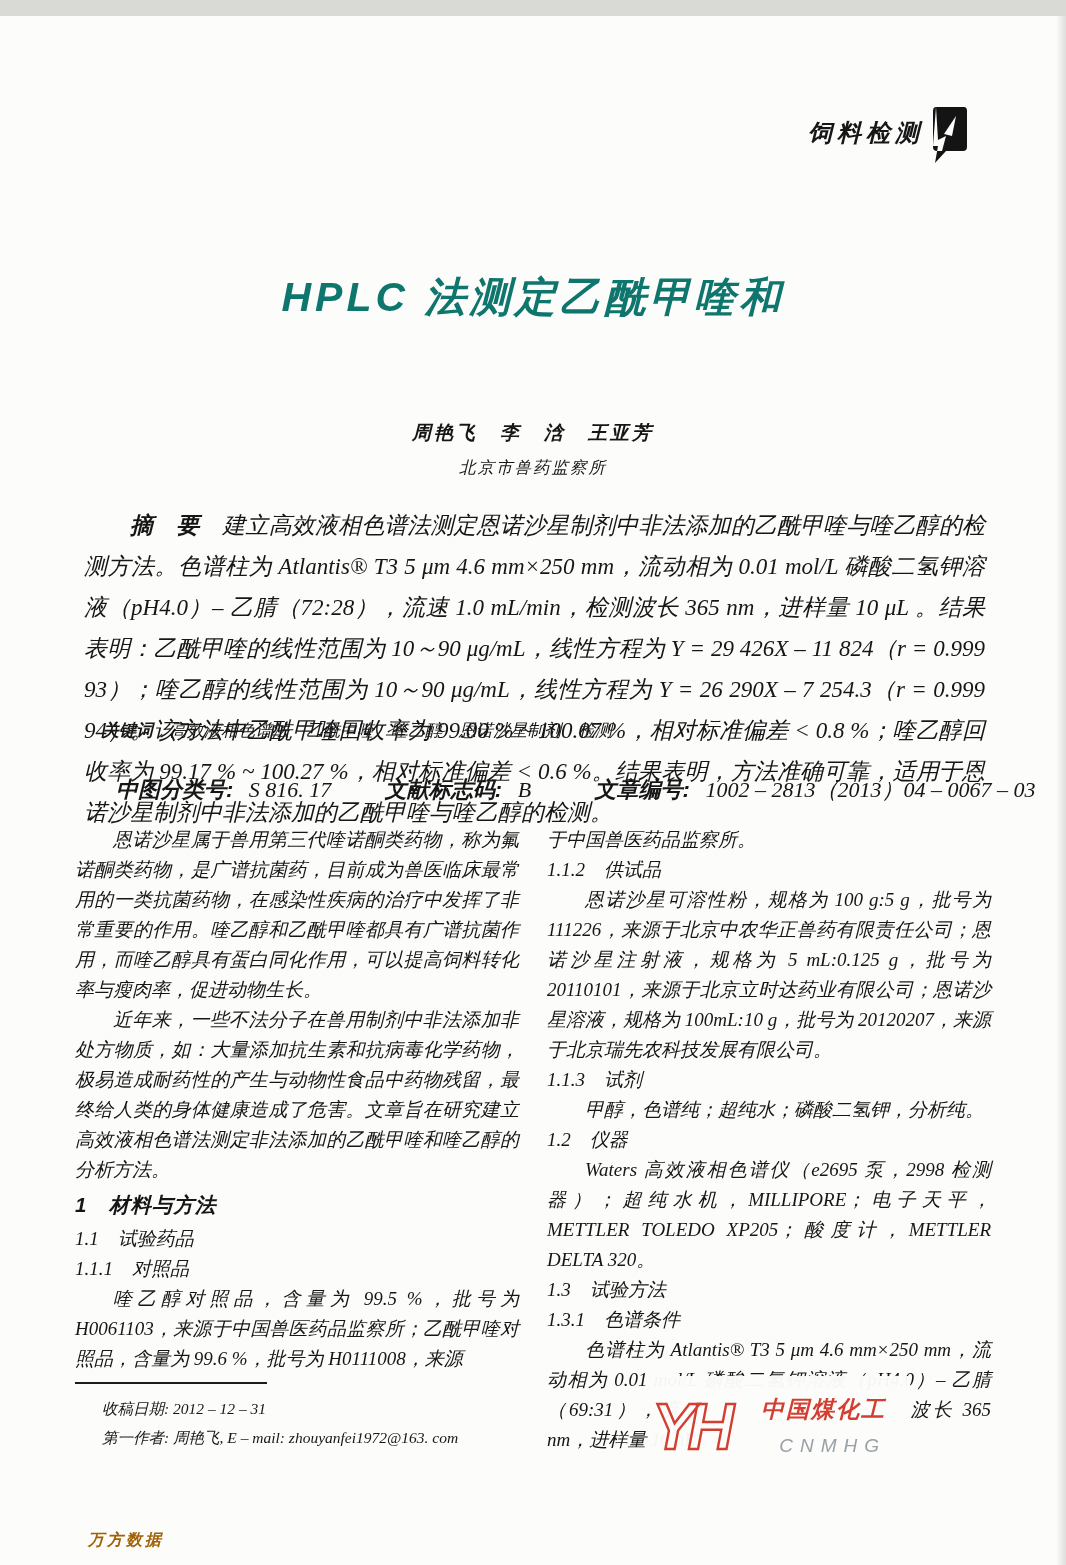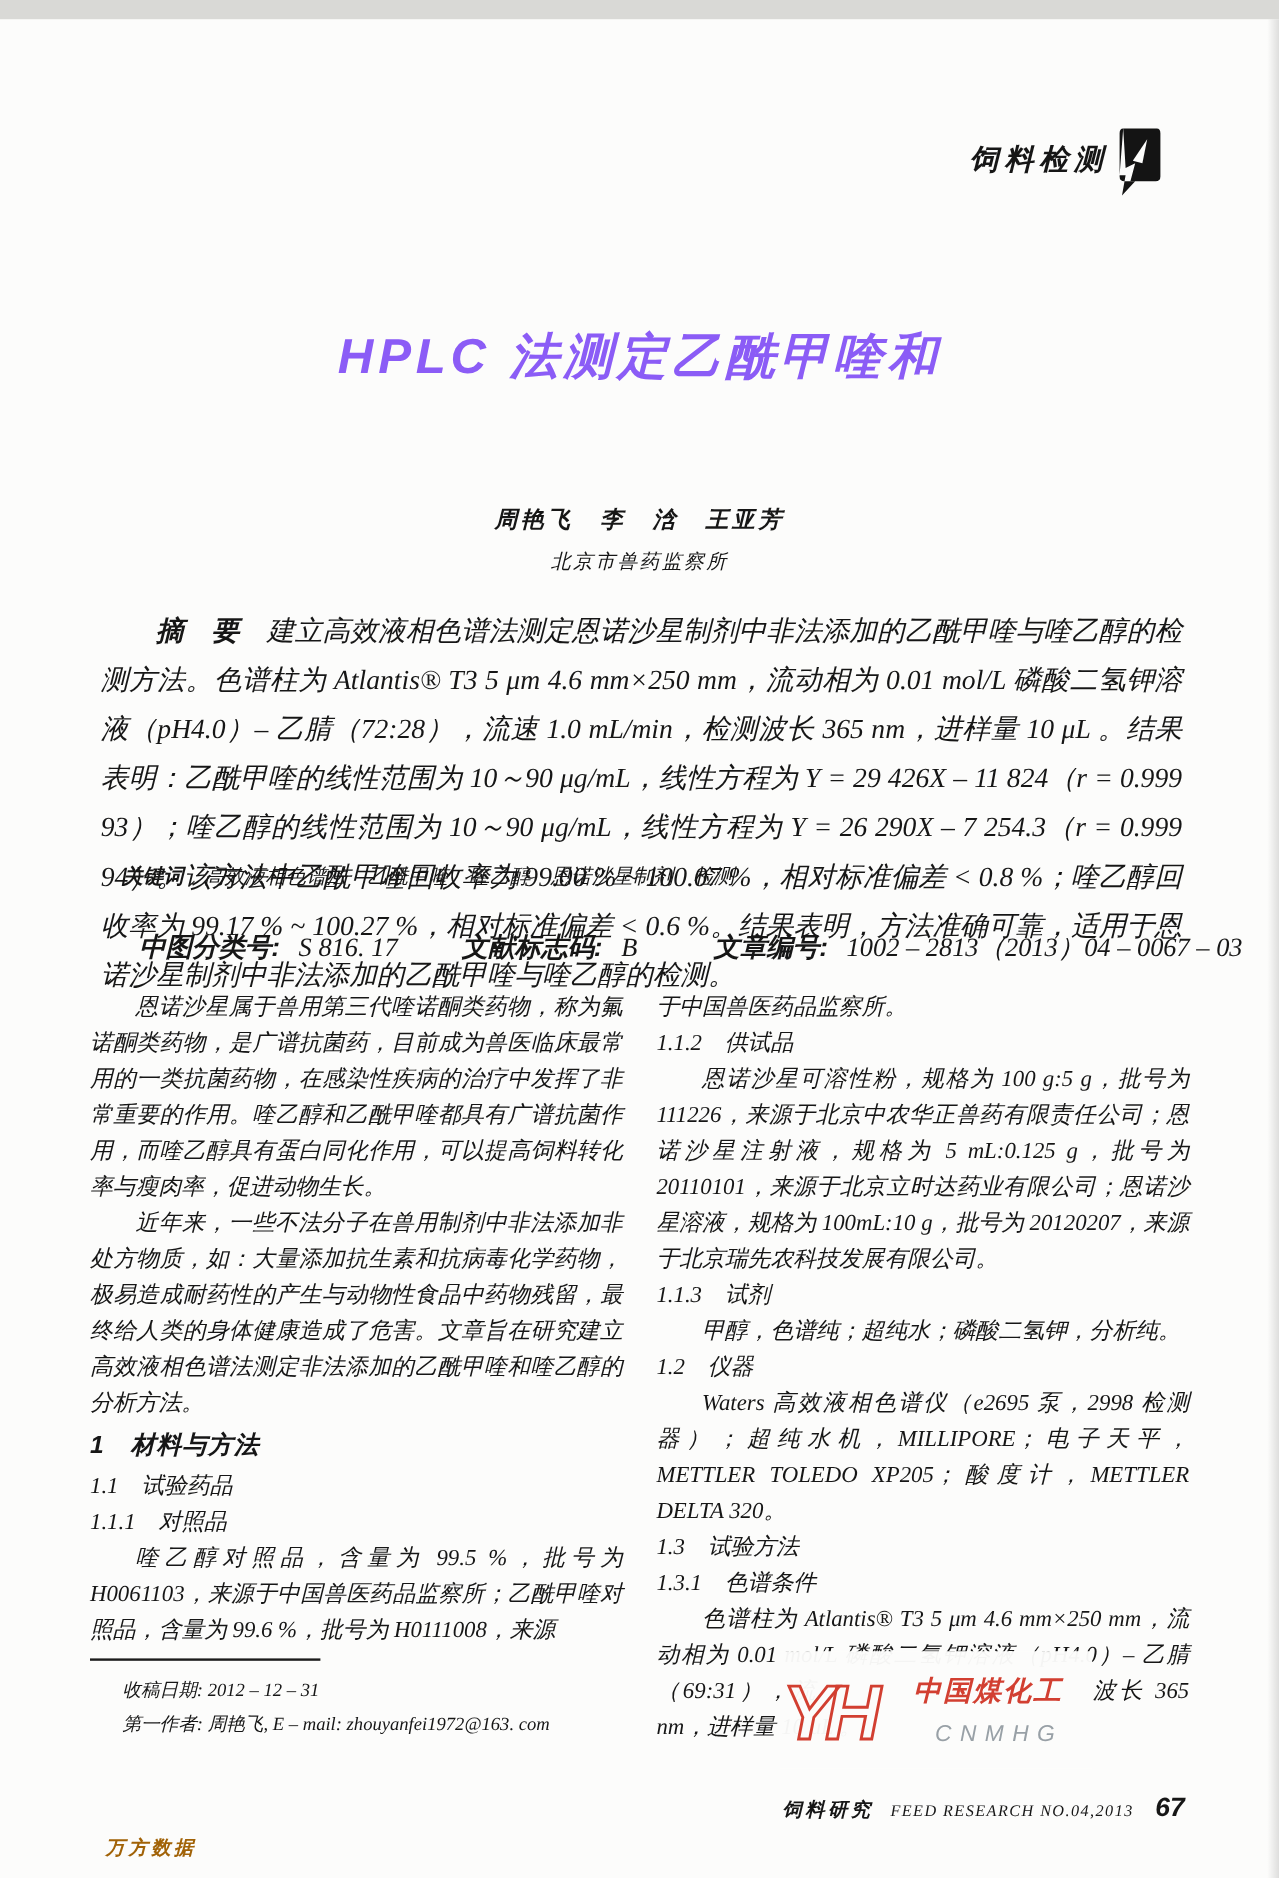--- a/index.html
+++ b/index.html
@@ -7,21 +7,21 @@
   .page{position:relative;width:1066px;height:1565px;margin:16px auto;background:#fcfcfb;color:#161616;overflow:hidden;font-style:italic;}
   .page::after{content:"";position:absolute;right:0;top:0;width:10px;height:100%;
     background:linear-gradient(to left, rgba(0,0,0,0.12), rgba(0,0,0,0));pointer-events:none;}
 
   .hdr-tag{position:absolute;top:101px;left:808px;font-family:"Liberation Sans","DejaVu Sans",sans-serif;
     font-weight:bold;font-size:24px;letter-spacing:5px;}
   .hdr-icon{position:absolute;top:90px;left:932px;}
 
   .title{position:absolute;top:248px;left:0;width:100%;text-align:center;
     font-family:"Liberation Sans","DejaVu Sans",sans-serif;font-weight:900;font-size:41px;
-    letter-spacing:4px;line-height:66px;color:#8b5cf6;}
+    letter-spacing:4px;line-height:66px;color:#0f766e;}
   .authors{position:absolute;top:404px;left:0;width:100%;text-align:center;
     font-family:"Liberation Sans","DejaVu Sans",sans-serif;font-weight:bold;font-size:19px;letter-spacing:3px;}
   .affiliation{position:absolute;top:441px;left:0;width:100%;text-align:center;font-size:16.5px;letter-spacing:2px;}
 
   .abstract{position:absolute;left:84px;top:489px;width:901px;font-size:23px;line-height:41px;
     text-align:justify;text-indent:2em;margin:0;}
   .bold{font-weight:bold;}
   .keywords{position:absolute;left:68px;top:703px;width:901px;font-size:17px;text-indent:2em;margin:0;}
 
   .meta{position:absolute;left:116px;top:759px;width:880px;font-size:22px;white-space:nowrap;}
@@ -125,21 +125,16 @@
     <svg width="92" height="76" viewBox="0 0 92 76">
       <text x="2" y="62" font-size="64" font-weight="bold" letter-spacing="-7" font-family="Liberation Sans, DejaVu Sans, sans-serif" fill="none" stroke="#d23f31" stroke-width="2.4">YH</text>
     </svg>
     <div class="wm-right">
       <div class="wm-cn">中国煤化工</div>
       <div class="wm-line"></div>
       <div class="wm-en">CNMHG</div>
     </div>
   </div>
 
-  <div class="footer-line">
-    <span class="f-cn">饲料研究</span>
-    <span class="f-en">FEED RESEARCH NO.04,2013</span>
-    <span class="f-no">67</span>
-  </div>
 
   <div class="provider">万方数据</div>
 
 </div>
 
 </body></html>

